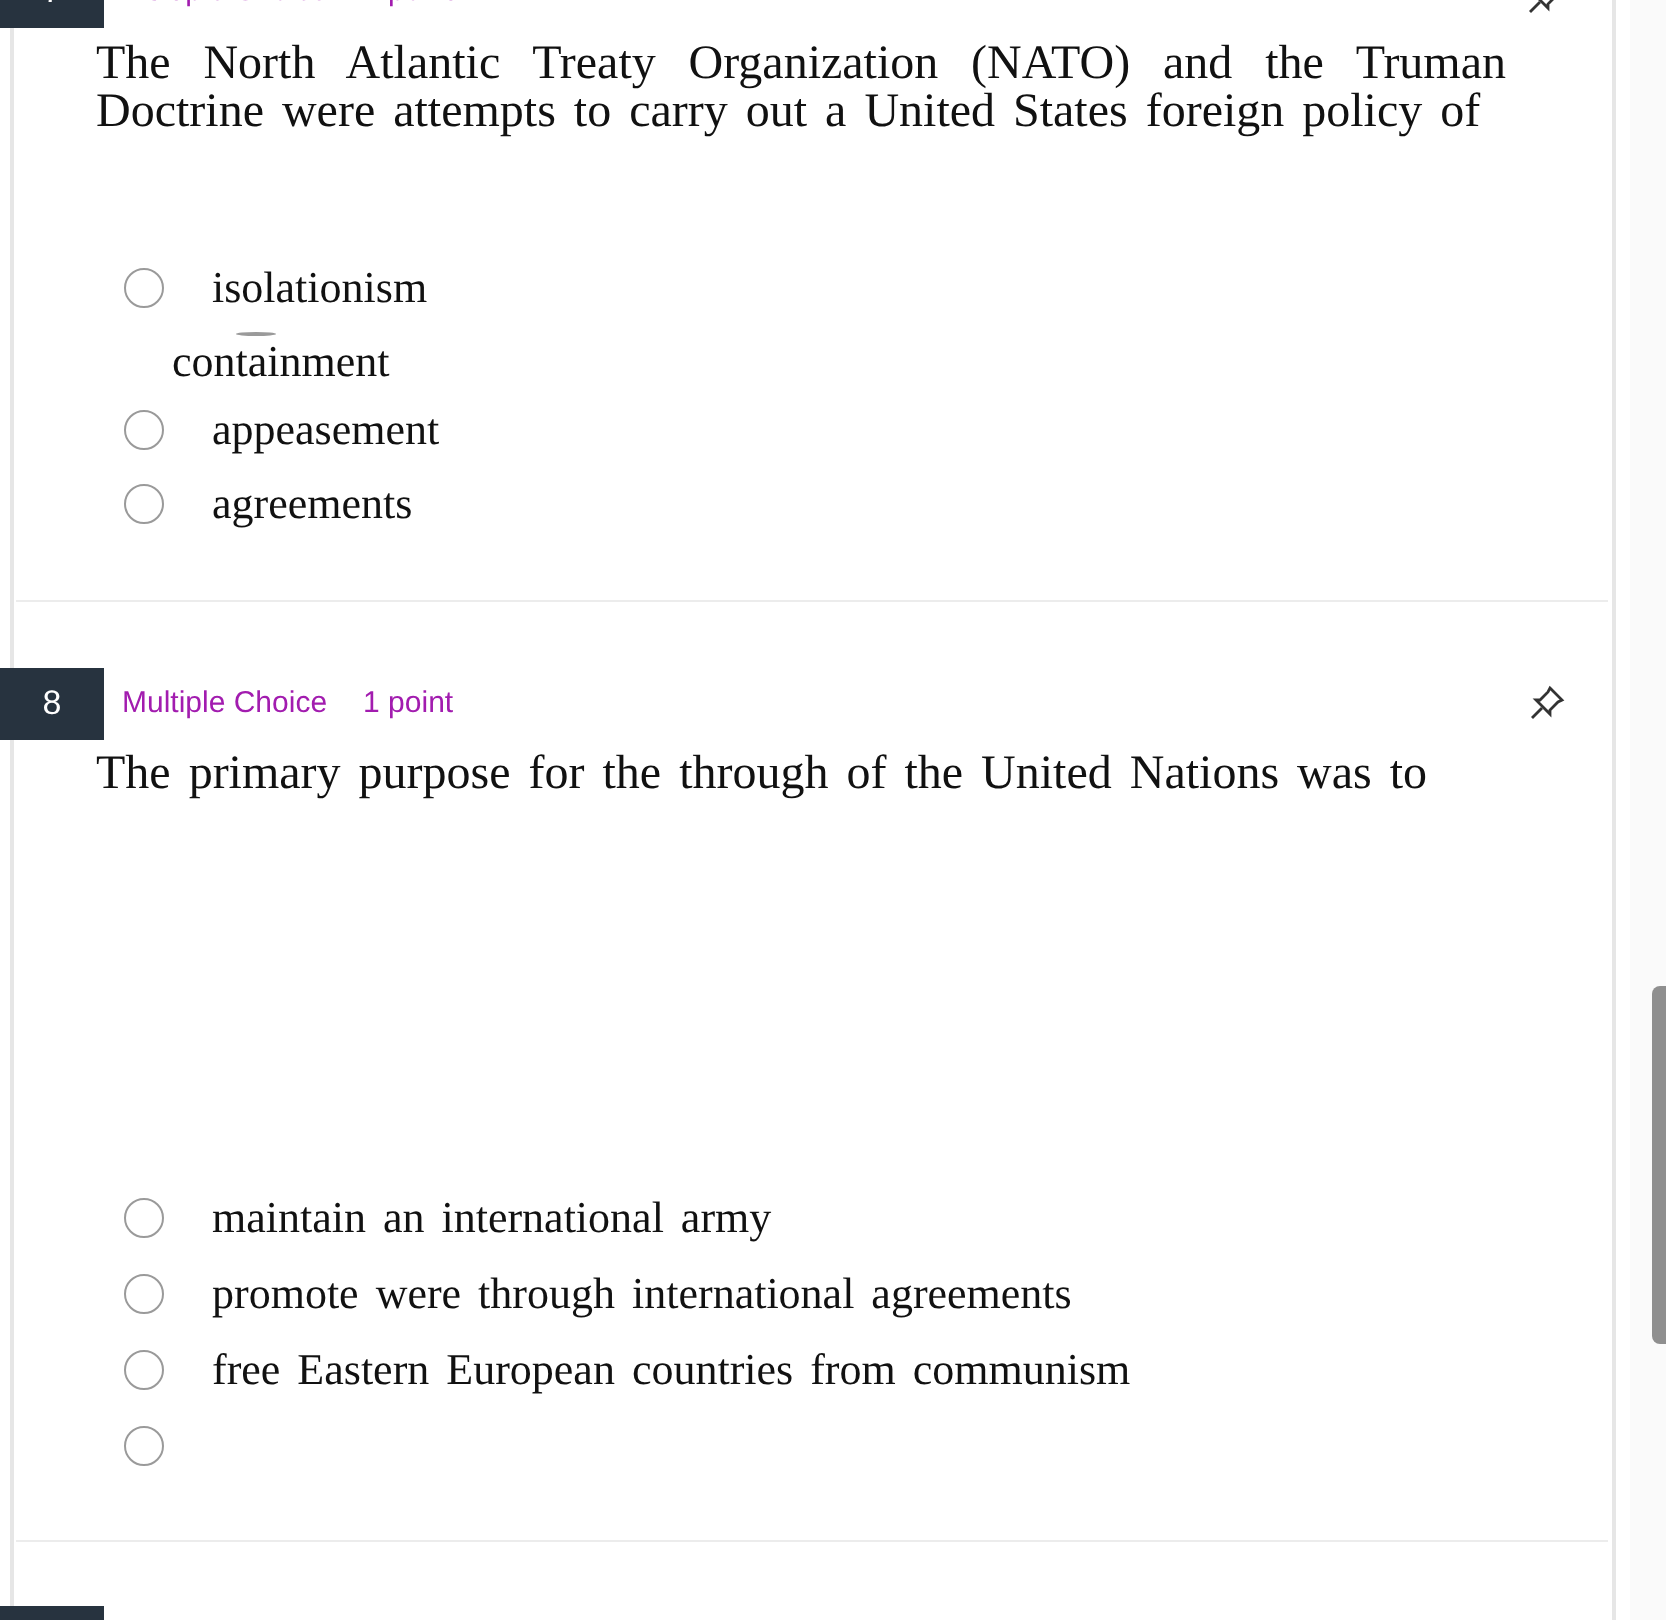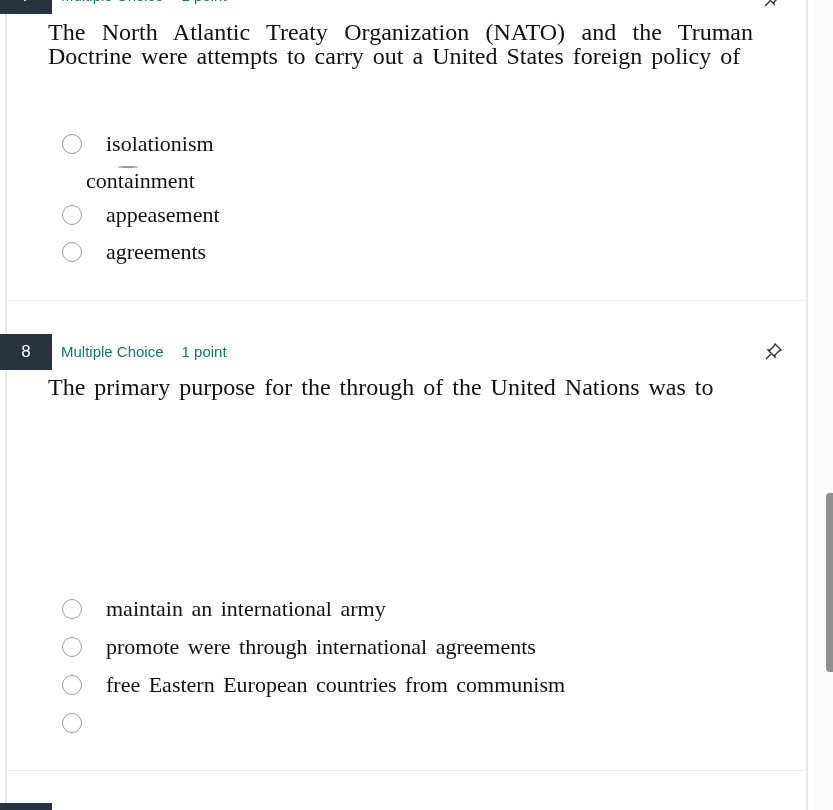--- a/index.html
+++ b/index.html
@@ -19,21 +19,21 @@
       border-top: 1px solid #ececec;
     }
     .qnum {
       position: absolute; left: 0; width: 52px; height: 36px;
       background: #27333f; color: #fff;
       font-family: "Liberation Sans", sans-serif; font-size: 17px;
       display: flex; align-items: center; justify-content: center;
     }
     .qmeta {
       position: absolute; left: 61px;
-      font-family: "Liberation Sans", sans-serif; font-size: 15px; color: #0f766e;
+      font-family: "Liberation Sans", sans-serif; font-size: 15px; color: #a21caf;
       white-space: nowrap;
     }
     .qmeta span + span { margin-left: 18px; }
     .pin {
       position: absolute; width: 20px; height: 20px;
     }
     .qtext {
       position: absolute; left: 48px; width: 705px;
       font-size: 24px; line-height: 24px; word-spacing: 3px;
       text-align: justify;

